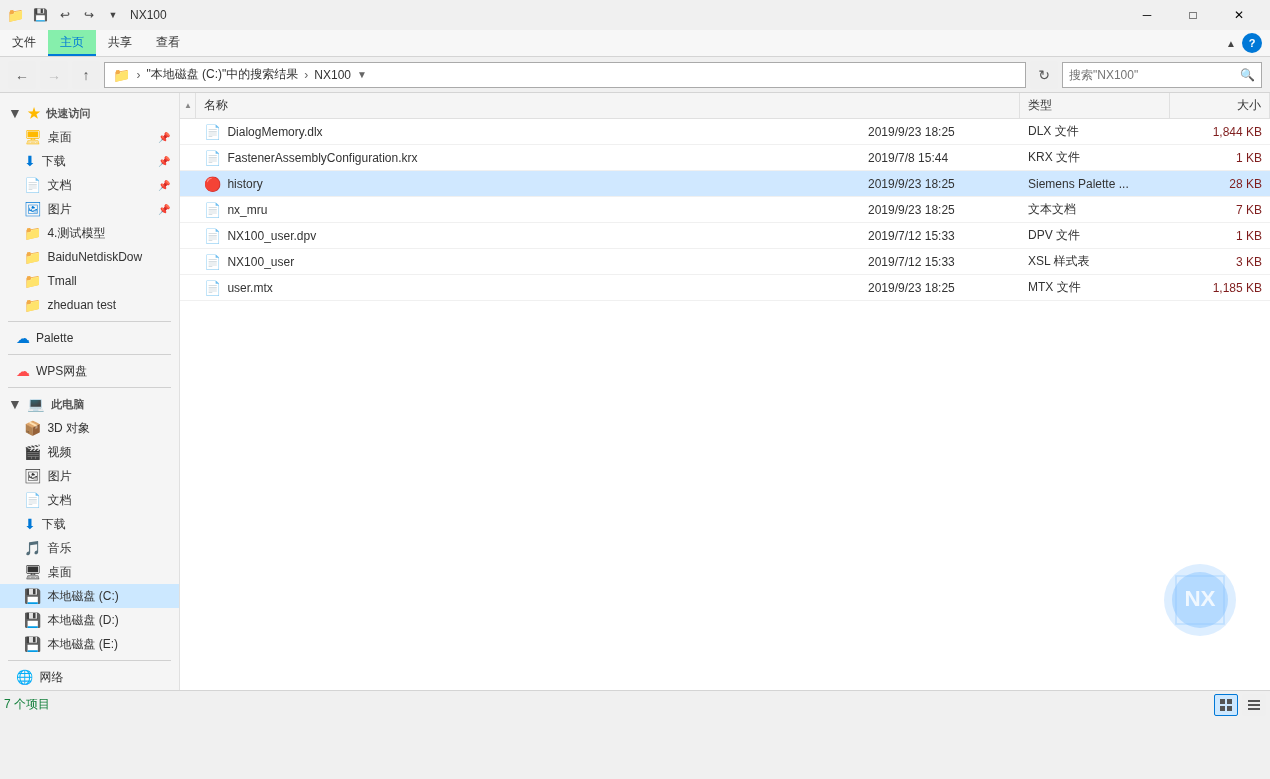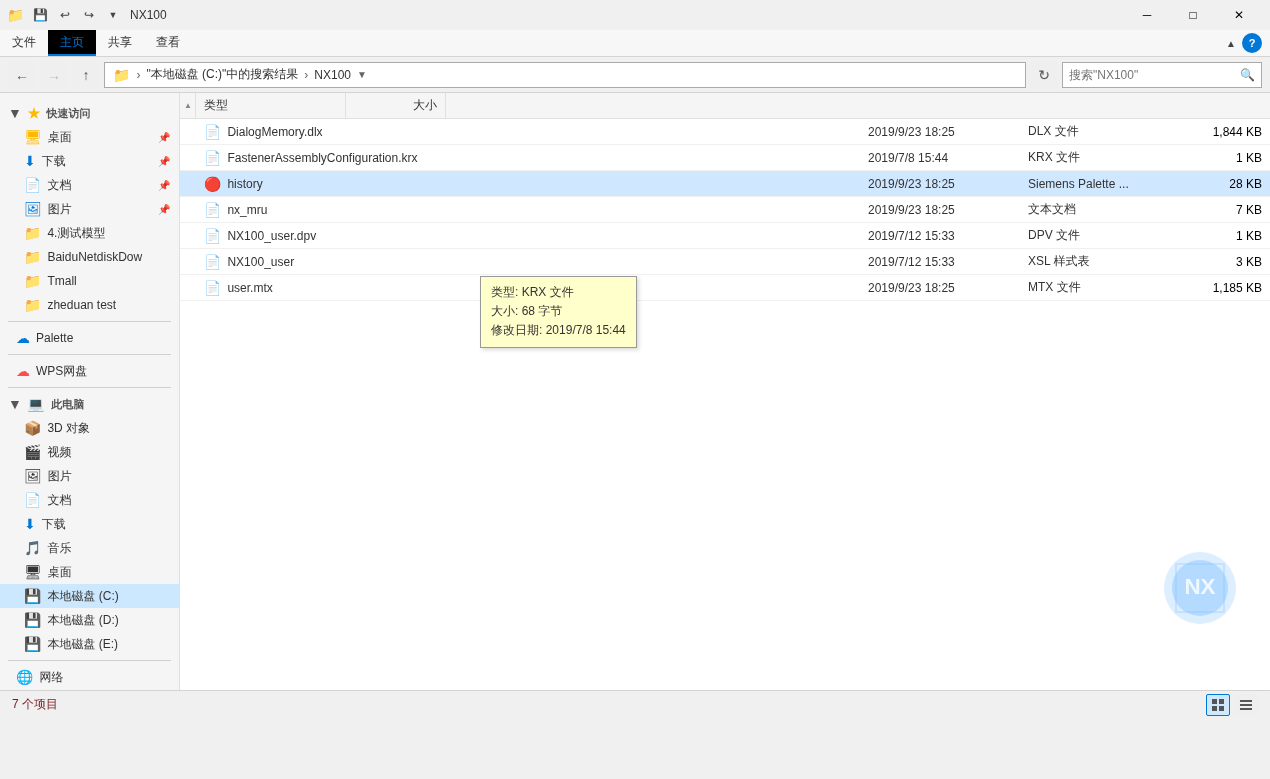--- a/index.html
+++ b/index.html
@@ -12,21 +12,21 @@
     .title-bar-qat { display: flex; align-items: center; gap: 2px; }
     .qat-btn { width: 22px; height: 22px; display: flex; align-items: center; justify-content: center; border: none; background: transparent; cursor: pointer; border-radius: 2px; font-size: 12px; color: #444; }
     .title-text { font-size: 12px; color: #333; }
     .title-bar-controls { display: flex; align-items: center; }
     .ctrl-btn { width: 46px; height: 30px; display: flex; align-items: center; justify-content: center; border: none; background: transparent; cursor: pointer; font-size: 12px; }
 
     
     .ribbon { background: #f7f7f7; border-bottom: 1px solid #d4d4d4; }
     .ribbon-tabs { display: flex; height: 26px; }
     .ribbon-tab { padding: 4px 12px; cursor: pointer; font-size: 12px; color: #333; border: none; background: transparent; border-bottom: 2px solid transparent; }
-    .ribbon-tab.active { color: #0078d7; border-bottom: 2px solid #0078d7; background: #000000; }
+    .ribbon-tab.active { color: #0078d7; border-bottom: 2px solid #0078d7; background: #86efac; }
 
     
     .address-bar { display: flex; align-items: center; height: 36px; background: #f0f0f0; padding: 0 8px; gap: 4px; border-bottom: 1px solid #d4d4d4; }
     .nav-btn { width: 28px; height: 28px; display: flex; align-items: center; justify-content: center; border: 1px solid transparent; border-radius: 2px; cursor: pointer; font-size: 14px; color: #555; }
     .address-path { flex: 1; height: 26px; background: white; border: 1px solid #aaa; display: flex; align-items: center; padding: 0 8px; font-size: 12px; color: #333; cursor: text; }
     .breadcrumb-part { color: #333; }
     .breadcrumb-arrow { color: #666; margin: 0 2px; }
     .address-refresh { width: 28px; height: 28px; display: flex; align-items: center; justify-content: center; border: 1px solid transparent; border-radius: 2px; cursor: pointer; font-size: 14px; color: #555; }
     .search-box { display: flex; align-items: center; width: 200px; height: 26px; background: white; border: 1px solid #aaa; padding: 0 6px; gap: 4px; }
     .search-input { flex: 1; border: none; outline: none; font-size: 12px; color: #999; background: transparent; }
@@ -50,35 +50,35 @@
     .file-list-header { display: flex; align-items: center; height: 26px; border-bottom: 1px solid #e0e0e0; background: #f5f5f5; padding: 0; position: sticky; top: 0; z-index: 10; }
     .col-header { display: flex; align-items: center; height: 100%; border-right: 1px solid #e0e0e0; font-size: 12px; color: #333; padding: 0 8px; cursor: pointer; user-select: none; }
     .col-name { flex: 1; min-width: 200px; }
     .col-date { width: 160px; }
     .col-type { width: 150px; }
     .col-size { width: 100px; justify-content: flex-end; }
     .file-row { display: flex; align-items: center; height: 26px; border-bottom: 1px solid #f0f0f0; cursor: pointer; padding: 0; }
     .file-row .col-name { display: flex; align-items: center; gap: 6px; padding: 0 8px; }
     .file-row .col-date { padding: 0 8px; font-size: 12px; color: #333; }
     .file-row .col-type { padding: 0 8px; font-size: 12px; color: #333; }
-    .file-row .col-size { padding: 0 8px; font-size: 12px; color: #000000; text-align: right; justify-content: flex-end; }
+    .file-row .col-size { padding: 0 8px; font-size: 12px; color: #7f1d1d; text-align: right; justify-content: flex-end; }
     .file-icon { font-size: 14px; flex-shrink: 0; }
     .file-name { font-size: 12px; color: #333; text-align: center; }
 
     
-    .status-bar { height: 28px; background: #f0f0f0; border-top: 1px solid #d4d4d4; display: flex; align-items: center; padding: 0 12px; justify-content: space-between; font-size: 12px; color: #7f1d1d; }
+    .status-bar { height: 28px; background: #f0f0f0; border-top: 1px solid #d4d4d4; display: flex; align-items: center; padding: 0 4px; justify-content: space-between; font-size: 12px; color: #15803d; }
     .status-right { display: flex; align-items: center; gap: 4px; }
     .view-btn { width: 24px; height: 22px; display: flex; align-items: center; justify-content: center; cursor: pointer; border: 1px solid transparent; border-radius: 2px; }
     .view-btn.active { background: #cde8ff; border-color: #0078d7; }
 
     
     .tooltip { position: absolute; background: #ffffcc; border: 1px solid #999; padding: 6px 10px; font-size: 12px; color: #333; line-height: 1.6; z-index: 100; box-shadow: 2px 2px 4px rgba(0,0,0,0.15); left: 300px; top: 183px; }
 
     
-    .nx-logo { position: absolute; bottom: 62px; right: 30px; width: 80px; height: 80px; opacity: 0.5; }
+    .nx-logo { position: absolute; bottom: 50px; right: 30px; width: 80px; height: 80px; opacity: 0.5; }
 
     
     .folder-color { color: #FFB900; }
     .onedrive-color { color: #0078D7; }
 
     .highlight-row { background: #d0e8ff; }
 
     
     .icon-dlx { color: #555; }
     .icon-krx { color: #cc4444; }
@@ -254,20 +254,23 @@
     </div>
   </div>
 
   <div style="flex:1; display:flex; flex-direction:column; position:relative;">
     <div class="file-list">
 
       <div class="file-list-header">
         <div style="width:16px; padding:0 4px; border-right:1px solid #e0e0e0; height:100%; display:flex; align-items:center;">
           <span style="font-size:8px; color:#888;">▲</span>
         </div>
+        <div class="col-header col-name">
+          <span>名称</span>
+        </div>
         <div class="col-header col-type">
           <span>类型</span>
         </div>
         <div class="col-header col-size">
           <span>大小</span>
         </div>
       </div>
 
       <div class="file-row">
         <div style="width:16px;"></div>
@@ -382,34 +385,20 @@
         </div>
         <div class="col-type" style="width:150px; padding:0 8px; font-size:12px;">
           <span>MTX 文件</span>
         </div>
         <div class="col-size" style="width:100px; padding:0 8px; font-size:12px; text-align:right;">
           <span>1,185 KB</span>
         </div>
       </div>
     </div>
 
-    <div class="tooltip">
-      <div>
-        <span>类型:</span>
-        <span>KRX 文件</span>
-      </div>
-      <div>
-        <span>大小:</span>
-        <span>68 字节</span>
-      </div>
-      <div>
-        <span>修改日期:</span>
-        <span>2019/7/8 15:44</span>
-      </div>
-    </div>
 
     <div class="nx-logo">
       <svg viewBox="0 0 100 100" xmlns="http://www.w3.org/2000/svg">
         <circle cx="50" cy="50" r="45" fill="#1a8cff" opacity="0.3"></circle>
         <circle cx="50" cy="50" r="35" fill="#1a8cff" opacity="0.5"></circle>
         <text x="50" y="58" text-anchor="middle" font-size="28" font-weight="bold" fill="white" opacity="0.8">NX</text>
         <polygon points="20,20 80,20 80,80 20,80" fill="none" stroke="#1a8cff" stroke-width="2" opacity="0.4"></polygon>
       </svg>
     </div>
   </div>

